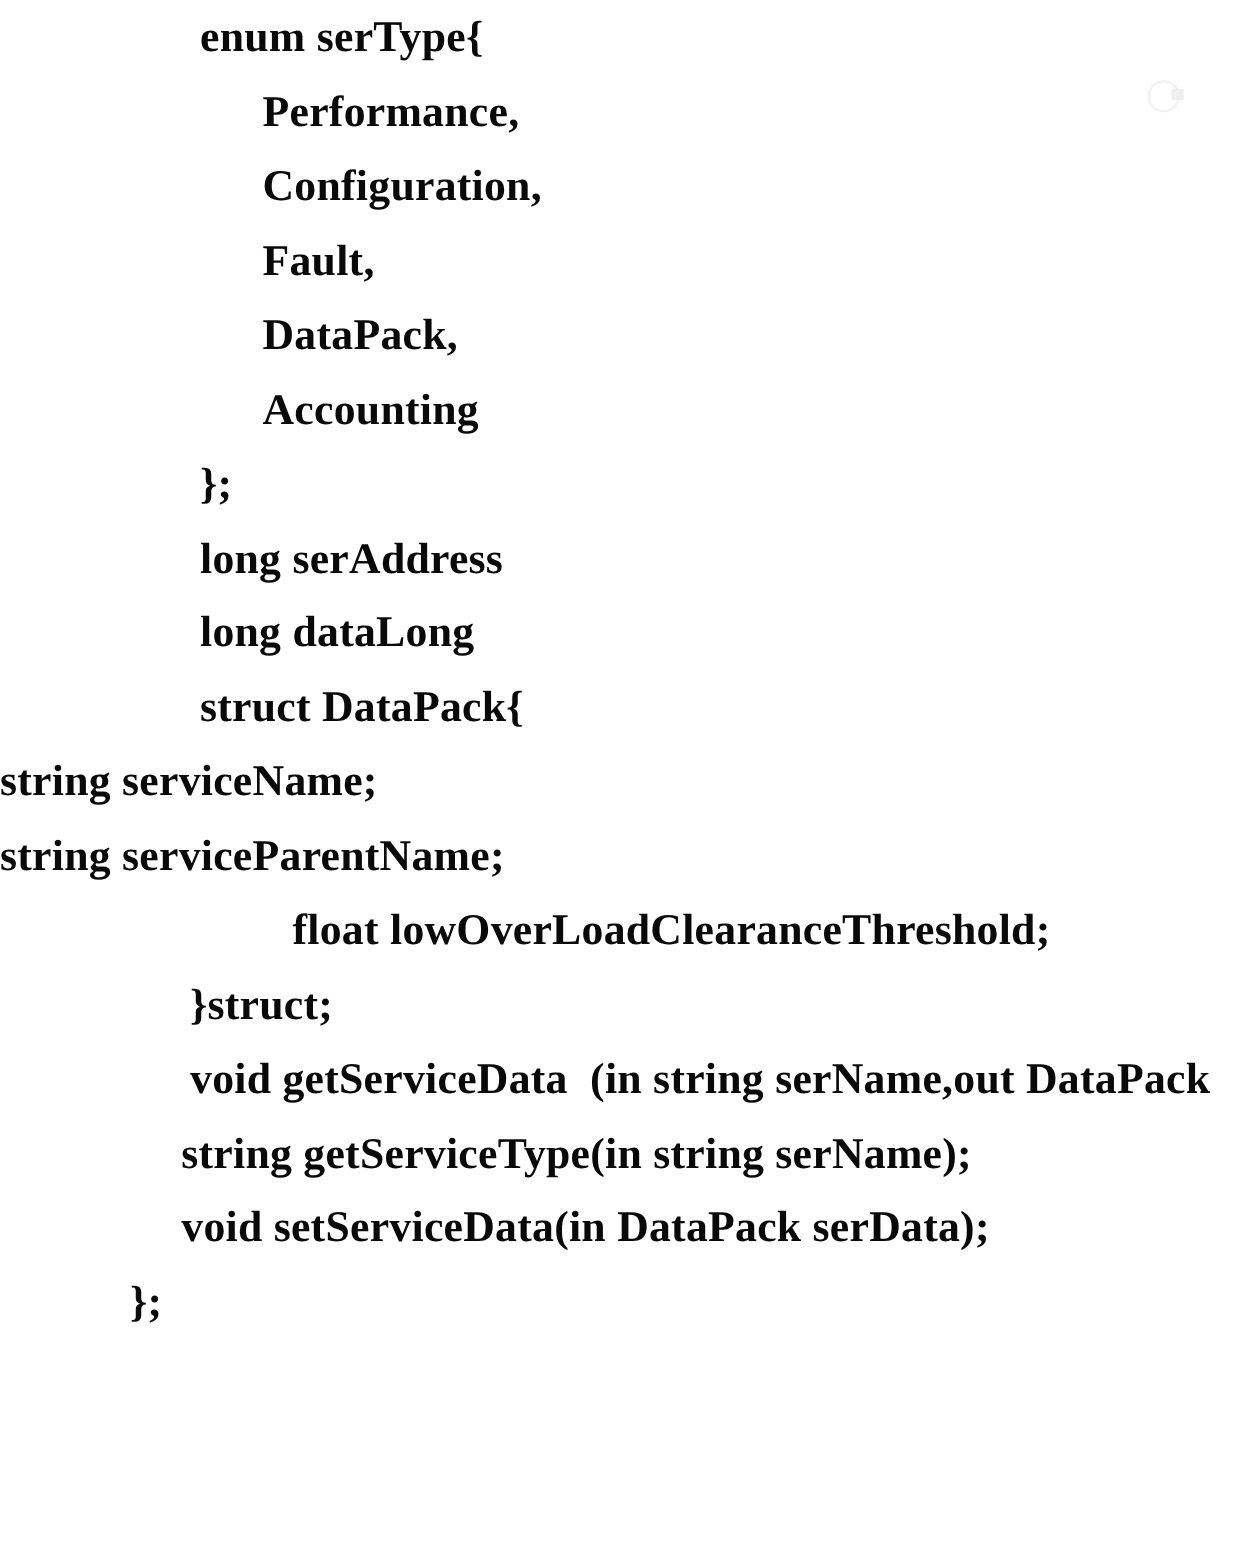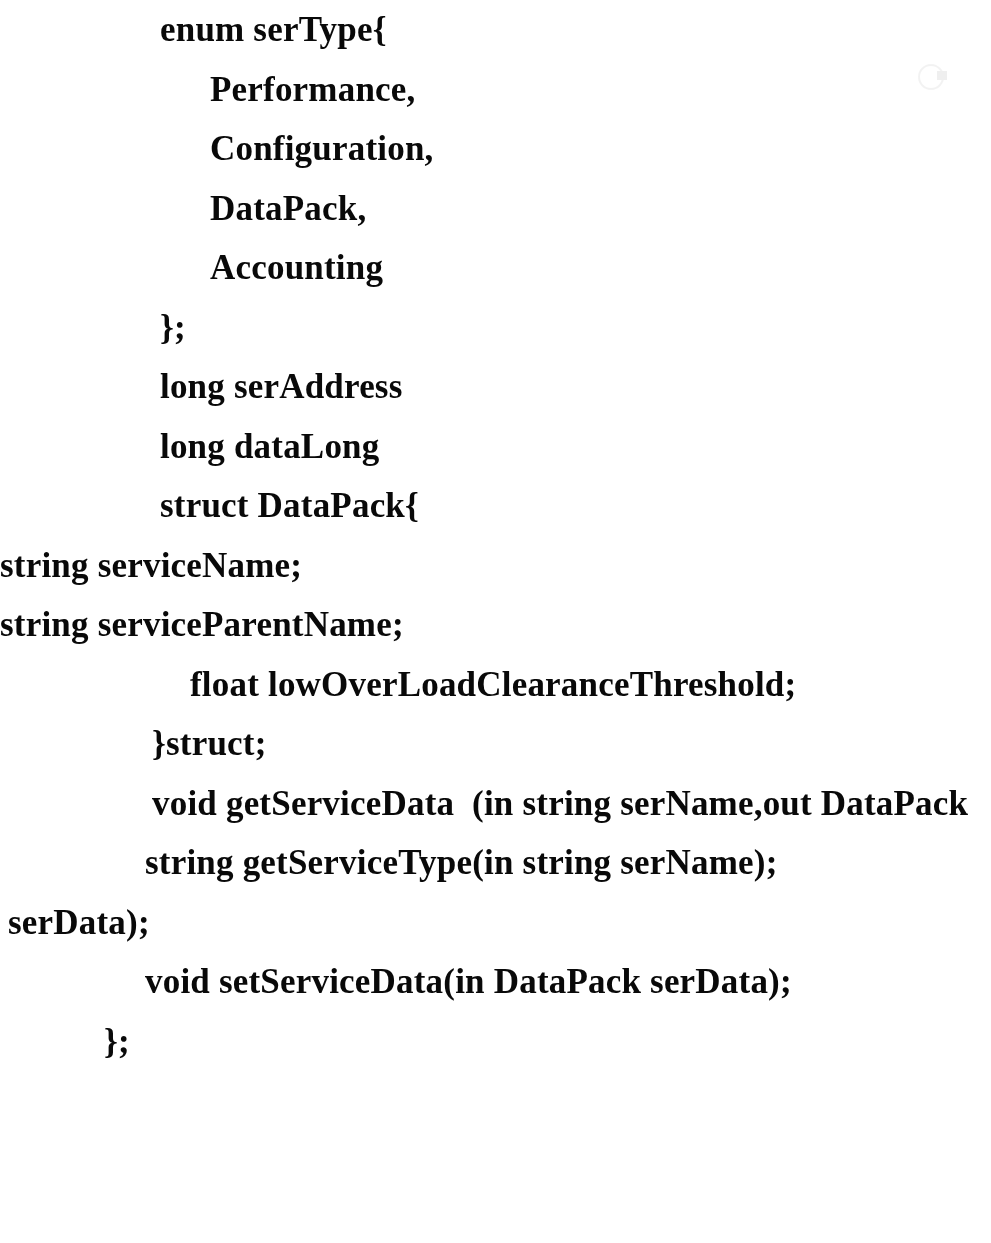--- a/index.html
+++ b/index.html
@@ -35,21 +35,21 @@
     color: #090909;
     text-rendering: optimizeLegibility;
   }
   
   .ind-0  { padding-left: 8px; }
   .ind-1  { padding-left: 60px; }
   .ind-2  { padding-left: 104px; }
   .ind-3  { padding-left: 145px; }
   .ind-4  { padding-left: 152px; }
   .ind-5  { padding-left: 160px; }
-  .ind-6  { padding-left: 190px; }
+  .ind-6  { padding-left: 190px; margin-left: 44px; }
   .ind-7  { }
   .ind-8  { padding-left: 210px; }
 
   
   .wm-faint {
     position: absolute;
     left: 918px;
     top: 62px;
     width: 40px;
     height: 34px;
@@ -138,33 +138,33 @@
 </style>
 </head>
 <body>
 
 <div id="page">
 
   <div class="code-block">
     <div class="code-line ind-5">enum serType{</div>
     <div class="code-line ind-8">Performance,</div>
     <div class="code-line ind-8">Configuration,</div>
+    <div class="code-line ind-8">Fault,</div>
     <div class="code-line ind-8">DataPack,</div>
     <div class="code-line ind-8">Accounting</div>
     <div class="code-line ind-5">};</div>
     <div class="code-line ind-5">long serAddress</div>
     <div class="code-line ind-5">long dataLong</div>
     <div class="code-line ind-5">struct DataPack{</div>
     <div class="code-line ind-7">string serviceName;</div>
     <div class="code-line ind-7">string serviceParentName;</div>
     <div class="code-line ind-6">float lowOverLoadClearanceThreshold;</div>
     <div class="code-line ind-4">}struct;</div>
     <div class="code-line ind-4">void getServiceData  (in string serName,out DataPack</div>
     <div class="code-line ind-3">string getServiceType(in string serName);</div>
-    <div class="code-line ind-0">serData);</div>
     <div class="code-line ind-3">void setServiceData(in DataPack serData);</div>
     <div class="code-line ind-2">};</div>
     <div class="code-line ind-1">};</div>
   </div>
 
   <div class="wm-faint">
     <div class="ring"></div>
     <div class="blk"></div>
   </div>
 

